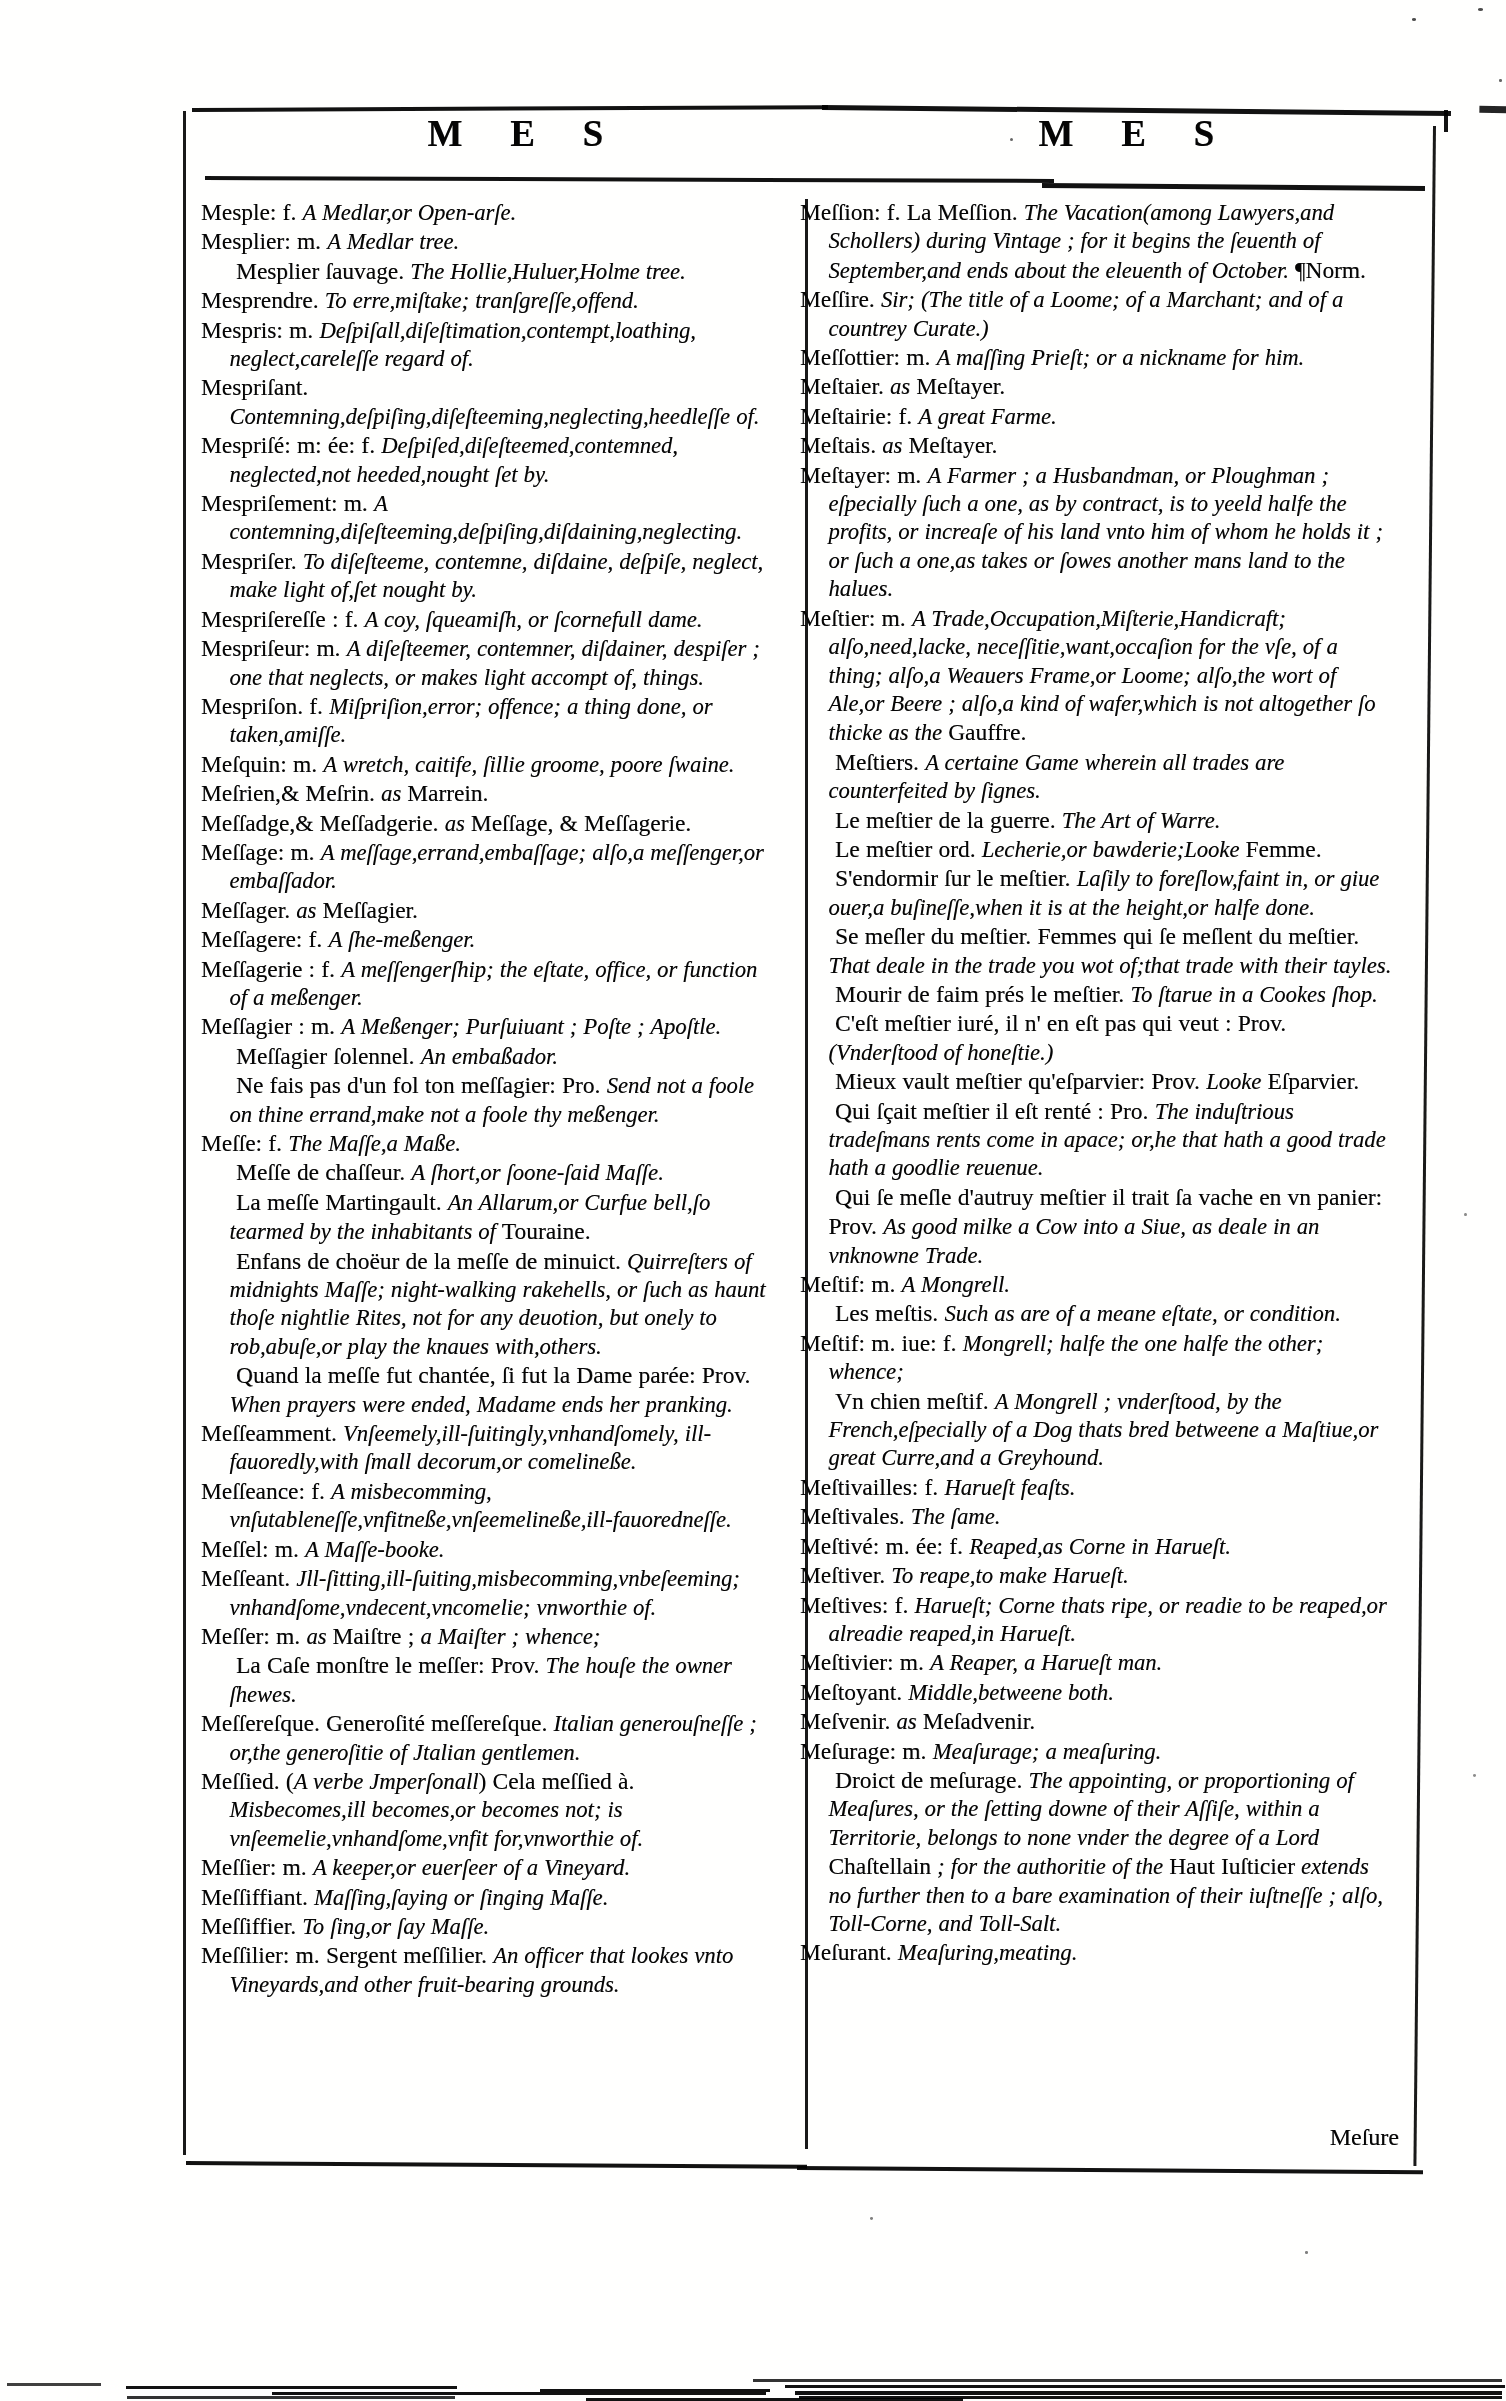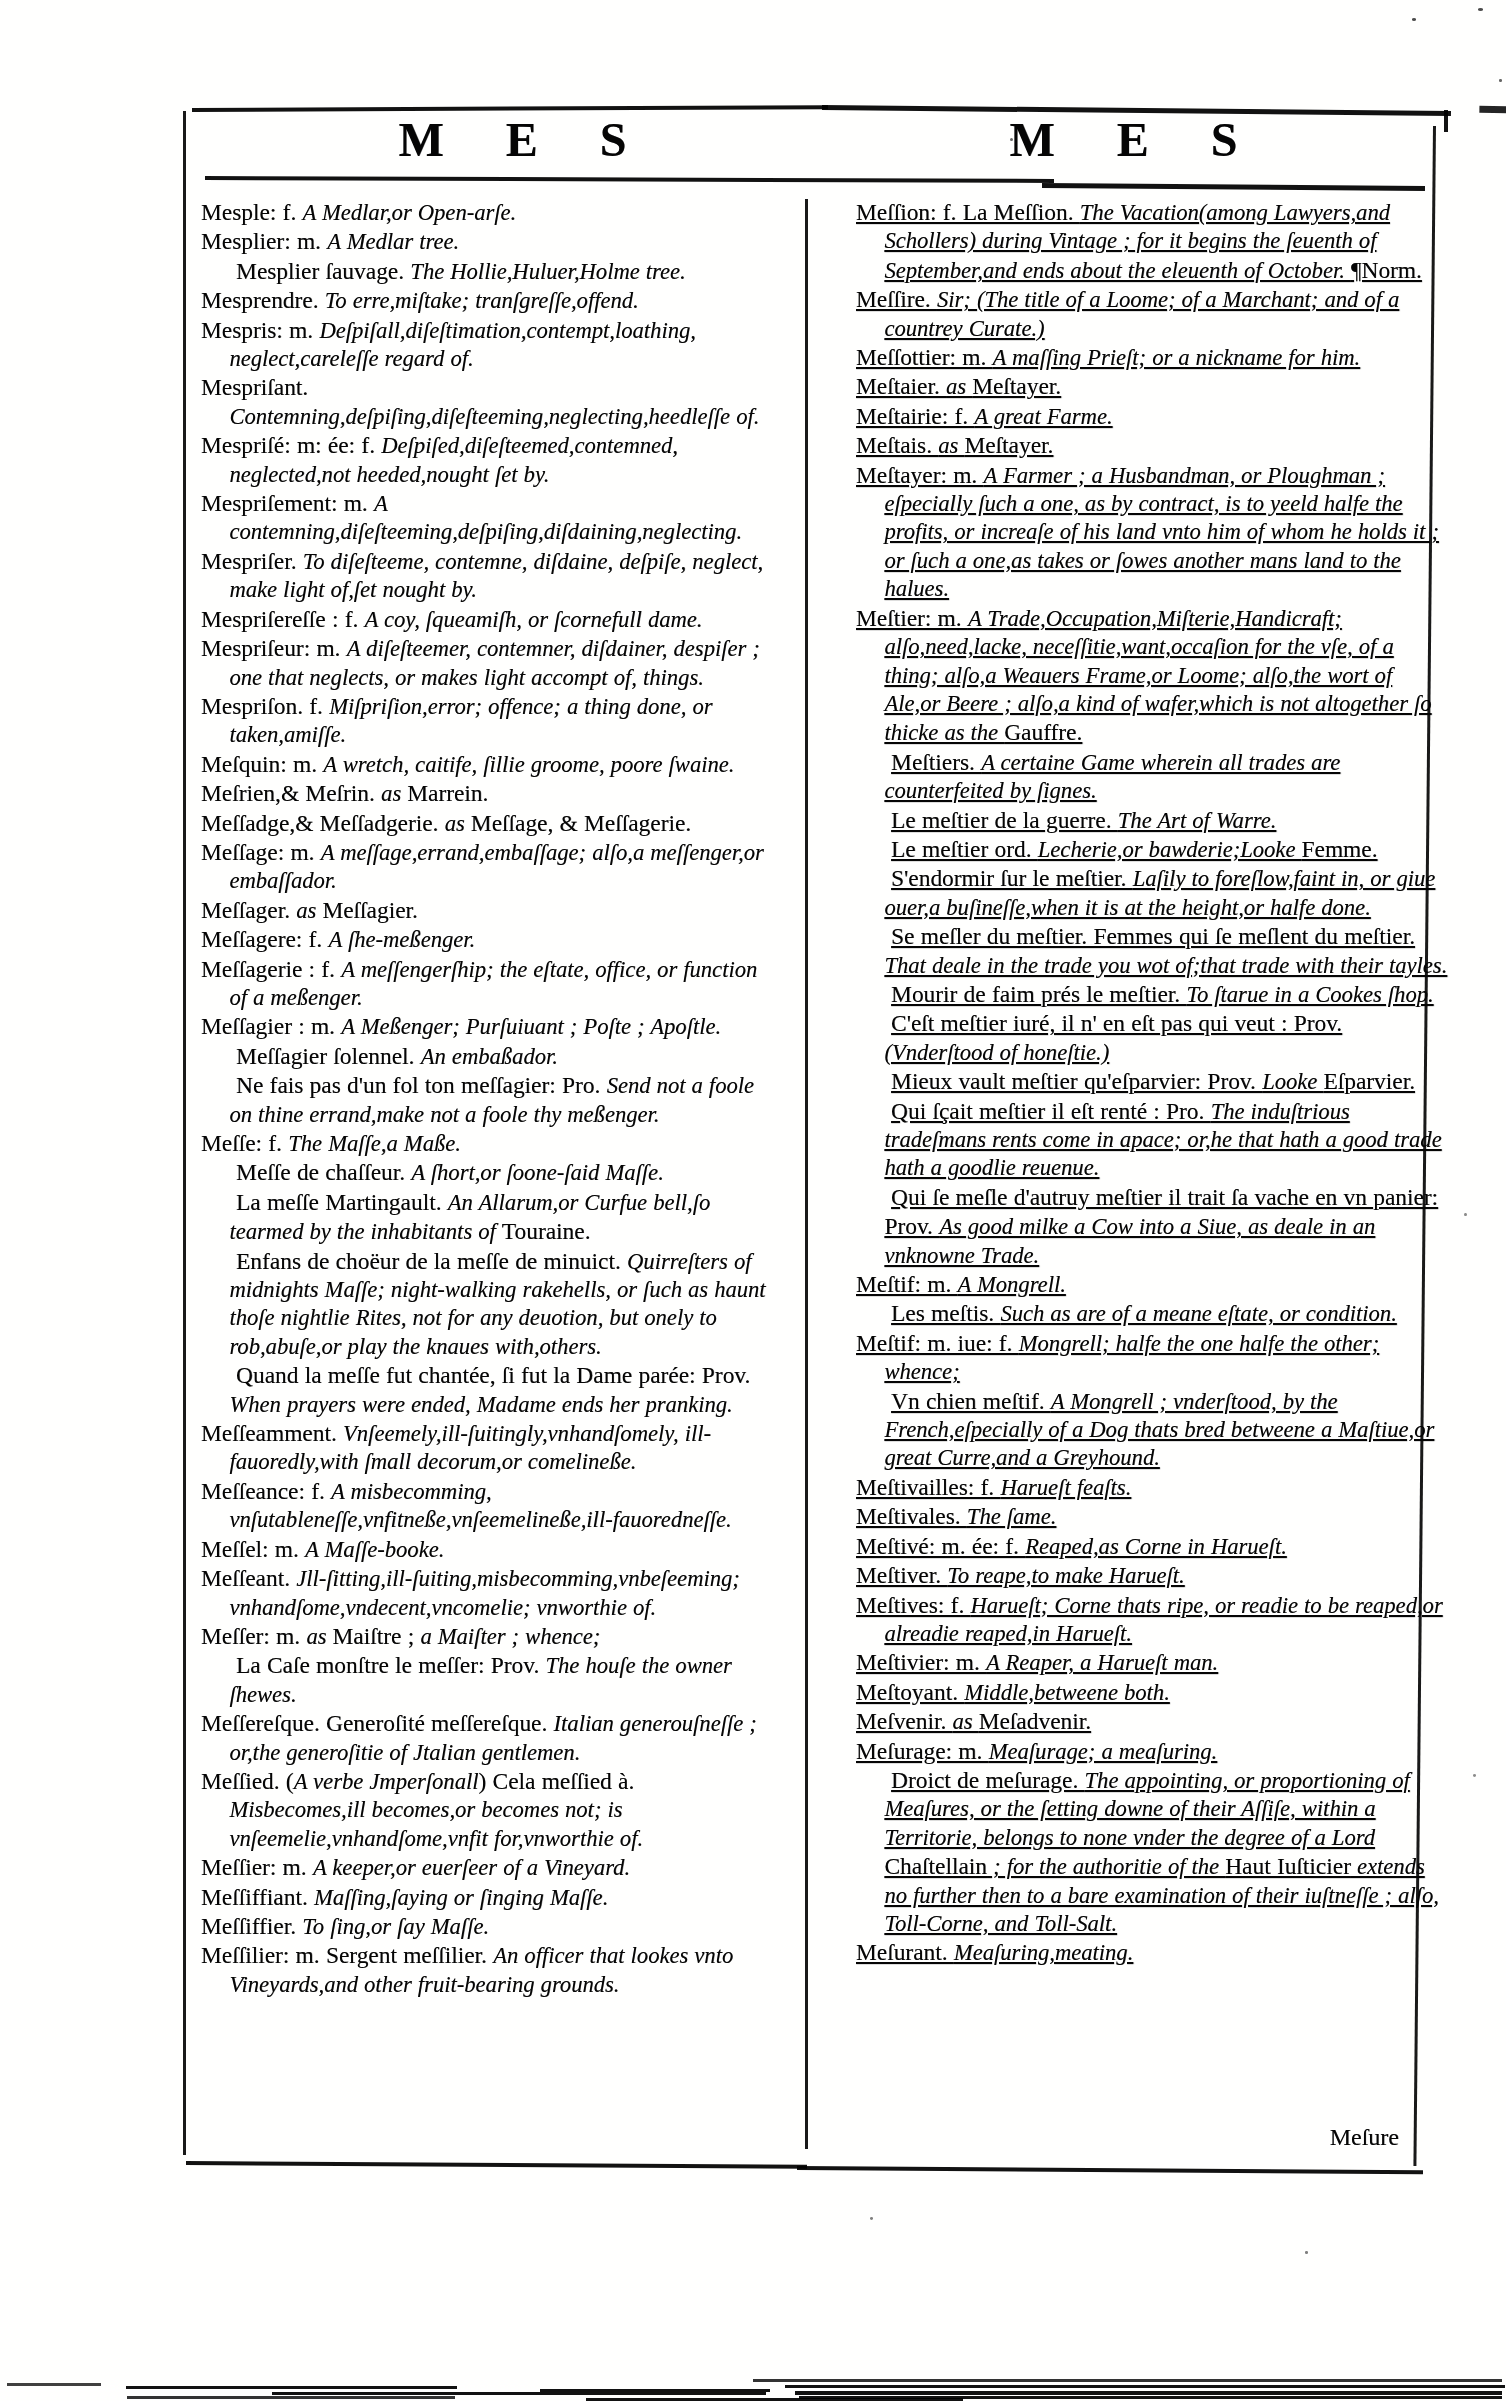--- a/index.html
+++ b/index.html
@@ -4,26 +4,26 @@
 <style>
   html,body{margin:0;padding:0;}
   body{
     width:1507px;height:2401px;position:relative;background:#fffffe;
     font-family:"Liberation Serif","DejaVu Serif",serif;color:#050505;overflow:hidden;
   }
   .rule{position:absolute;background:#000;opacity:.93;}
   .vrule{position:absolute;background:#000;opacity:.9;}
   .running-head{
     position:absolute;top:114px;width:318px;text-align:center;
-    font-size:48px;font-weight:700;letter-spacing:.52em;line-height:1.1;
+    font-size:37px;font-weight:700;letter-spacing:.52em;line-height:1.1;
     text-shadow:0.3px 0.3px 0 rgba(0,0,0,.5);
   }
   .col{position:absolute;top:198px;}
   .col-left{left:201px;width:572px;}
-  .col-right{left:856px;width:597px;text-decoration:underline;}
+  .col-right{left:800px;width:597px;}
   p.entry{
     margin:0;padding-left:28.4px;text-indent:-28.4px;
     font-size:22.6px;line-height:28.4px;
     text-shadow:0.3px 0.3px 0 rgba(0,0,0,.45);
     word-spacing:0.4px;
   }
   p.entry.sub{text-indent:6.7px;}
   .seg-r{font-style:normal;font-size:23.4px;}
   .seg-i{font-style:italic;font-size:22.6px;}
   .catchword{

